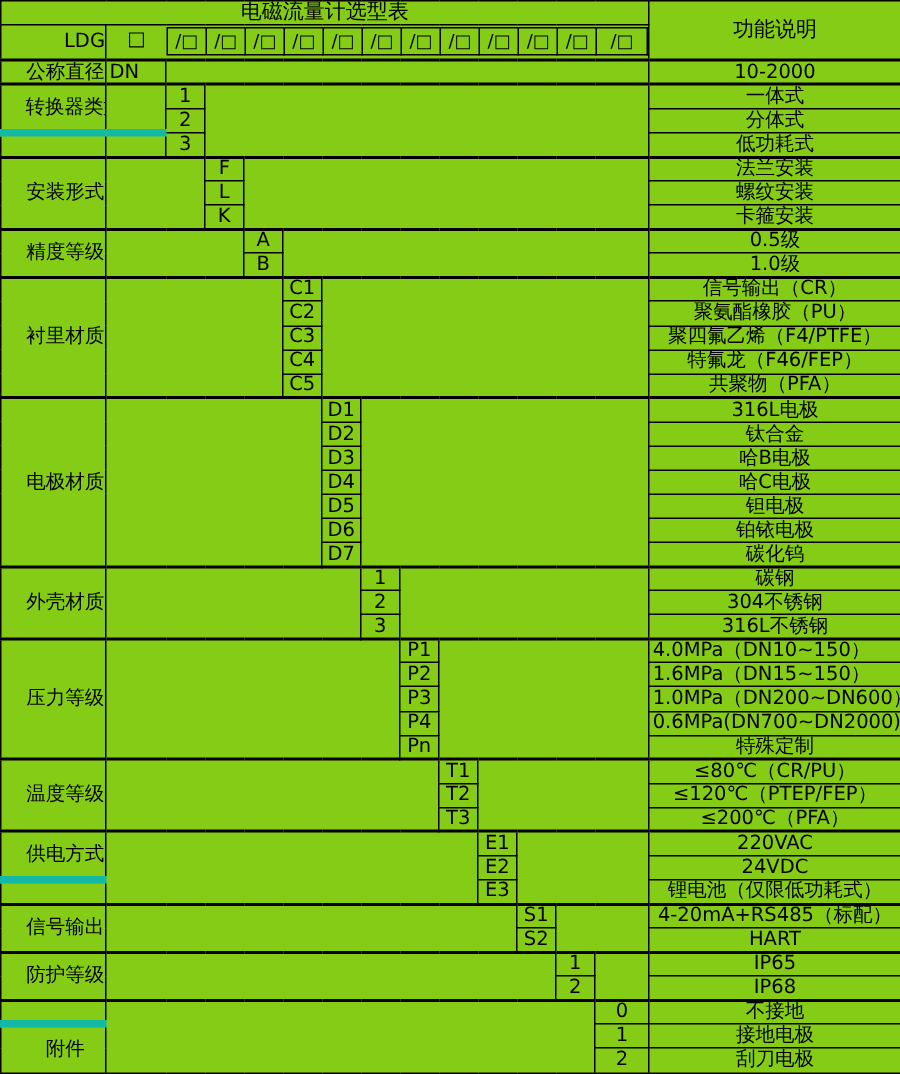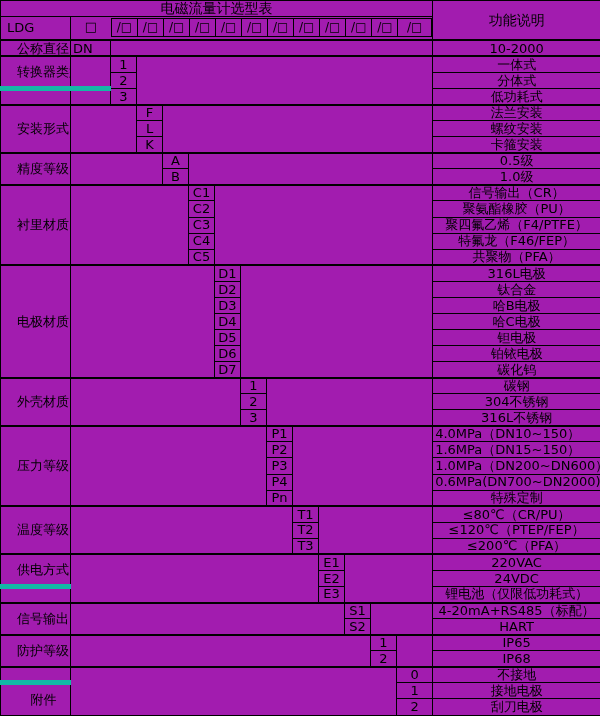--- a/index.html
+++ b/index.html
@@ -1,28 +1,28 @@
 <!DOCTYPE html>
 <html><head>
 <meta charset="utf-8">
 <style>
   html,body{margin:0;padding:0;background:#ffffff;}
   body{width:600px;height:716px;overflow:hidden;
        font-family:"DejaVu Sans","Liberation Sans",sans-serif;color:#000;}
   table.sel{width:600px;height:716px;border-collapse:collapse;table-layout:fixed;
-            background:#a21caf;}
+            background:#84cc16;}
   td{border:1px solid #000;padding:0;font-size:13px;line-height:1.05;
      text-align:center;vertical-align:middle;overflow:hidden;white-space:nowrap;}
   tr{height:16px;}
   tr.titlerow{height:15px;}
   tr.coderow{height:24px;}
   td.title-cell{font-size:14px;}
   td.fhdr{font-size:14px;margin-top:28px;}
-  td.ldg{text-align:left;padding-left:6px;font-size:13px;}
-  td.lbl{text-align:left;padding-left:16px;font-size:13px;letter-spacing:0;}
+  td.ldg{text-align:right;padding-left:6px;font-size:13px;}
+  td.lbl{text-align:center;padding-left:16px;font-size:13px;letter-spacing:0;}
   td.lbl.center{text-align:center;padding-left:16px;}
   td.code{font-size:13px;margin-left:28px;}
   td.code.left{text-align:left;padding-left:2px;}
   td.desc{font-size:13px;}
   td.desc.left{text-align:left;padding-left:2px;}
   tr.sec-start td{border-top:2px solid #000;}
   td.faint-b{border-bottom:5px solid #14b8a6;}
   td.faint-t{border-top:1px solid #999 !important;border-top-width:1px !important;border-top-color:#999 !important;}
   
   td.codeline{vertical-align:top;}

